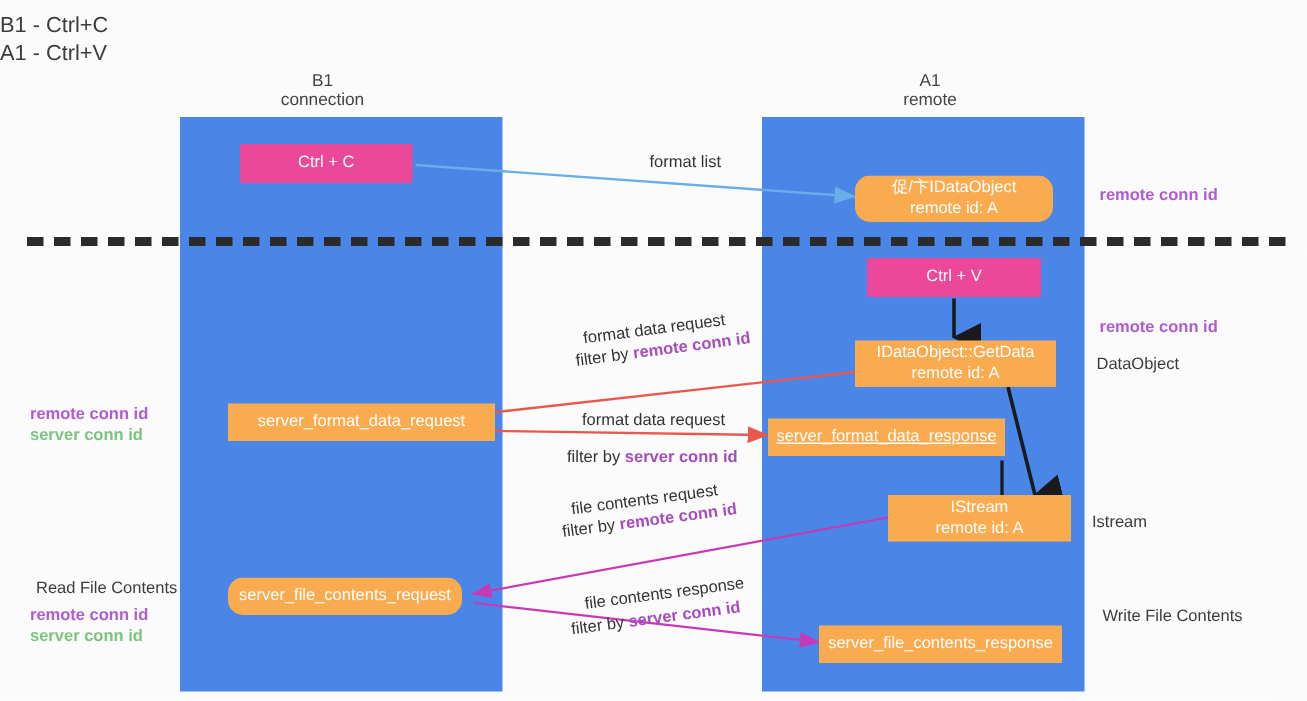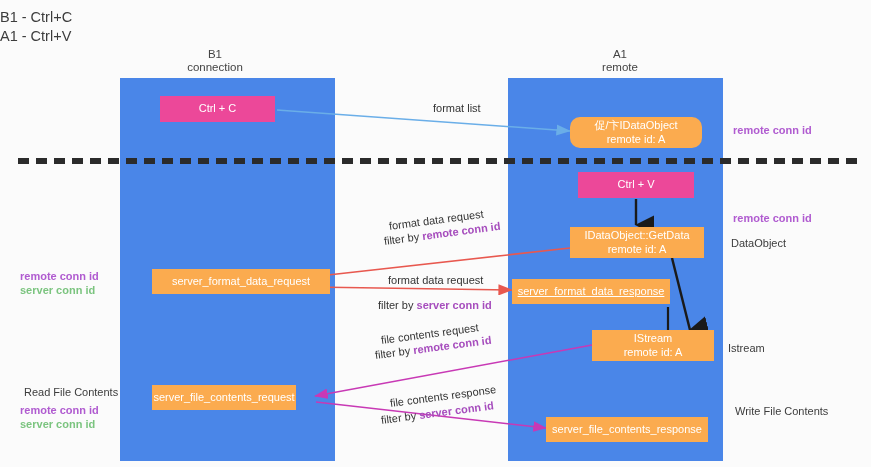--- a/index.html
+++ b/index.html
@@ -160,21 +160,21 @@
 
   <div class="node orange" style="left:512px; top:279px; width:158px; height:25px;text-decoration:underline;">
     <div>server_format_data_response</div>
   </div>
 
   <div class="node orange" style="left:592px; top:330px; width:122px; height:31px;">
     <div>IStream</div>
     <div class="l2">remote id: A</div>
   </div>
 
-  <div class="node orange" style="left:152px; top:385px; width:144px; height:25px;">
+  <div class="node orange" style="left:152px; top:385px; width:156px; height:25px;border-radius:10px;">
     <div>server_file_contents_request</div>
   </div>
 
   <div class="node orange" style="left:546px; top:417px; width:162px; height:25px;">
     <div>server_file_contents_response</div>
   </div>
 
   <div class="edge-label" style="left:398px; top:101px;margin-left:35px;">
     <span>format list</span>
   </div>

